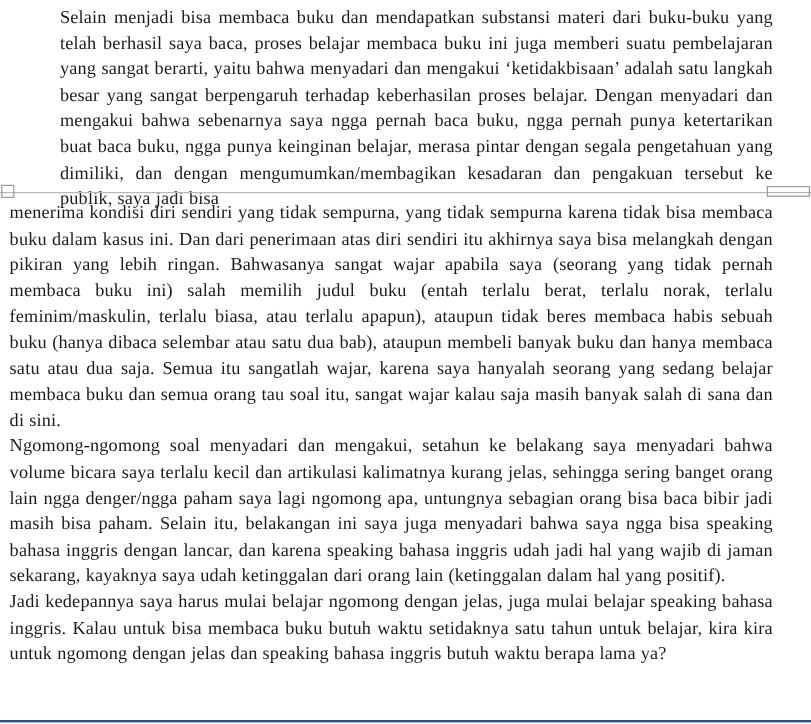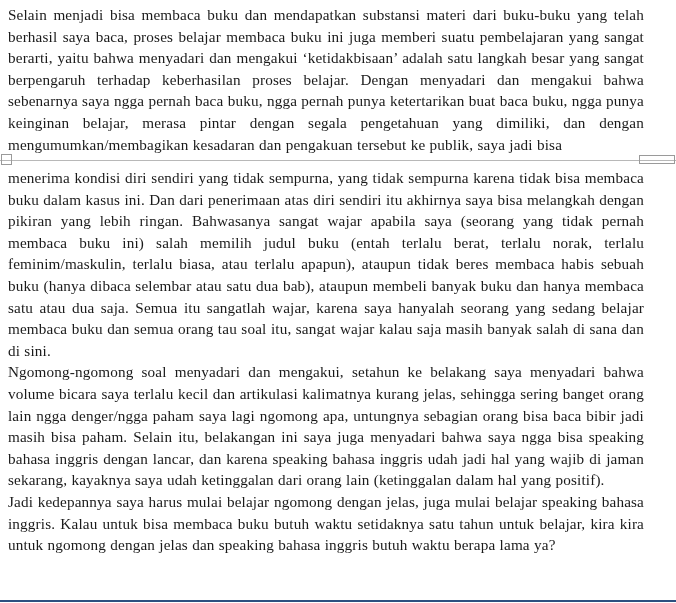--- a/index.html
+++ b/index.html
@@ -41,21 +41,21 @@
     letter-spacing: 0.01em;
     word-spacing: 0.02em;
     -webkit-font-smoothing: none;
   }
   
 
   
   #section-top {
     top: 4px;
   }
-  #section-top .para { text-align: justify; }
+  #section-top .para { text-align: justify; margin-left: 42px; }
 
   
   #section-bottom {
     top: 167px;
   }
 
   
   .page-break {
     position: absolute;
     left: 0;

